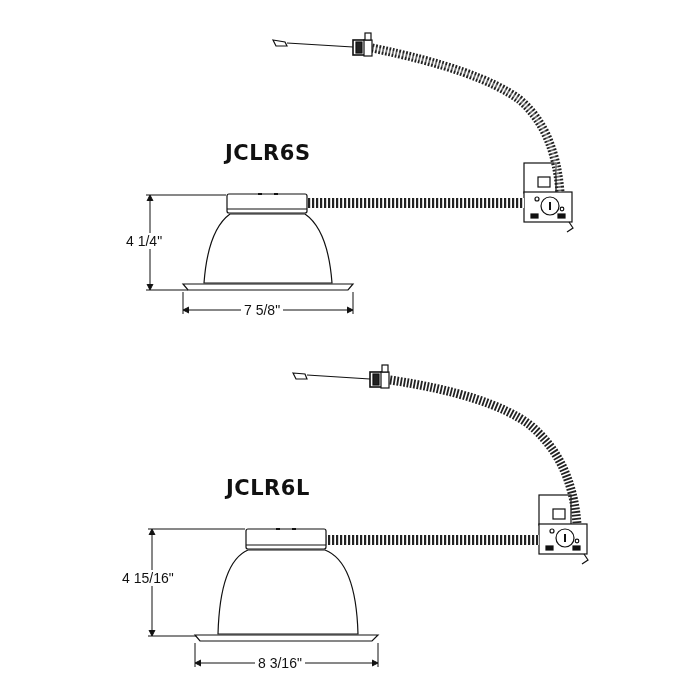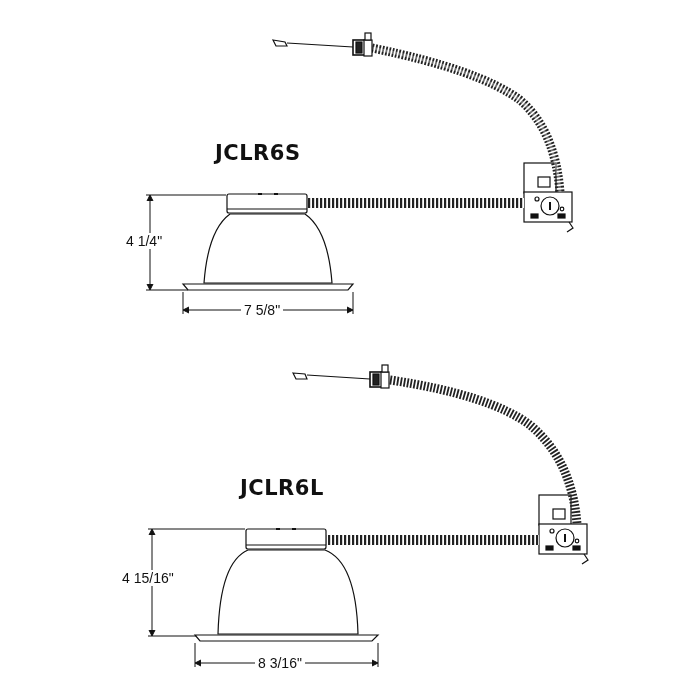--- a/index.html
+++ b/index.html
@@ -115,19 +115,19 @@
     <g stroke-width="1">
       <line x1="195" y1="643" x2="195" y2="667"></line>
       <line x1="378" y1="643" x2="378" y2="667"></line>
       <line x1="196" y1="663" x2="377" y2="663"></line>
       <path d="M201 660 L195 663 L201 666" fill="#111"></path>
       <path d="M372 660 L378 663 L372 666" fill="#111"></path>
     </g>
   </g>
 </svg>
 
-<div class="model" style="left:215px; top:141px;">JCLR6S</div>
+<div class="model" style="left:225px; top:141px;">JCLR6S</div>
 <div class="dim" style="left:124px; top:233px; padding:0 2px;">4 1/4"</div>
 <div class="dim" style="left:241px; top:302px;">7 5/8"</div>
 
-<div class="model" style="left:240px; top:476px;">JCLR6L</div>
+<div class="model" style="left:226px; top:476px;">JCLR6L</div>
 <div class="dim" style="left:120px; top:570px; padding:0 2px;">4 15/16"</div>
 <div class="dim" style="left:255px; top:655px;">8 3/16"</div>
 
 </body></html>

